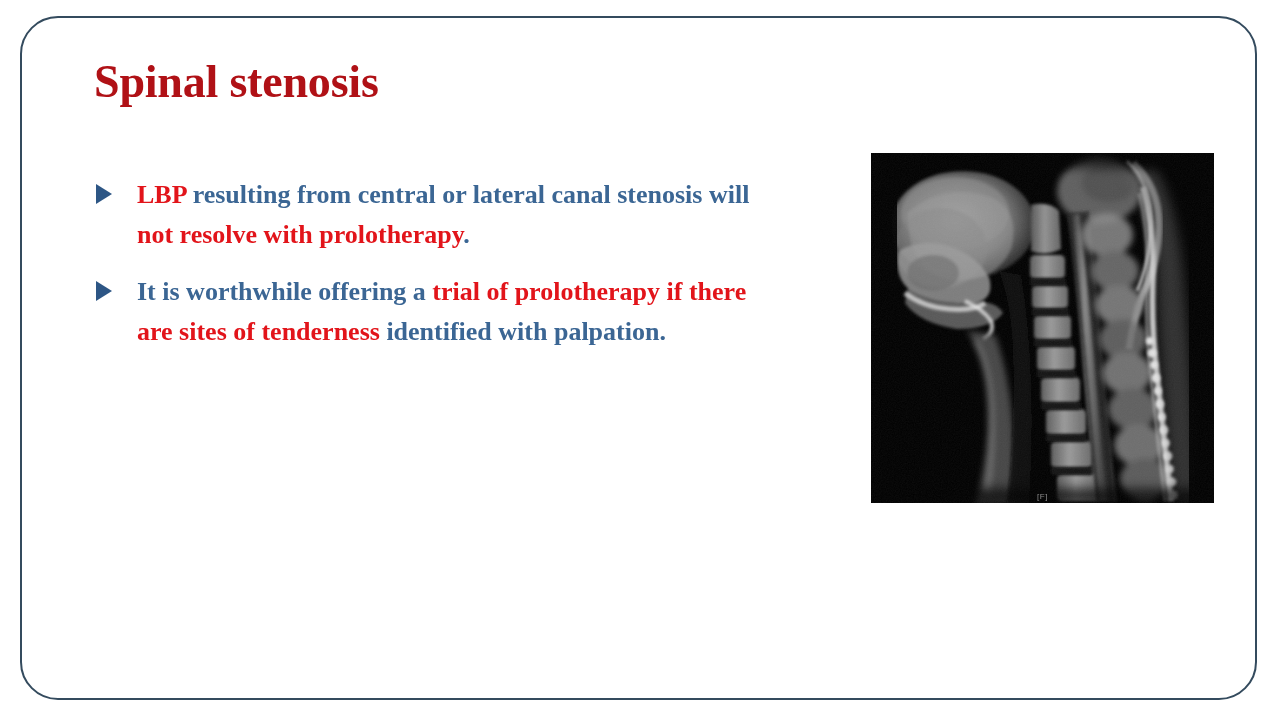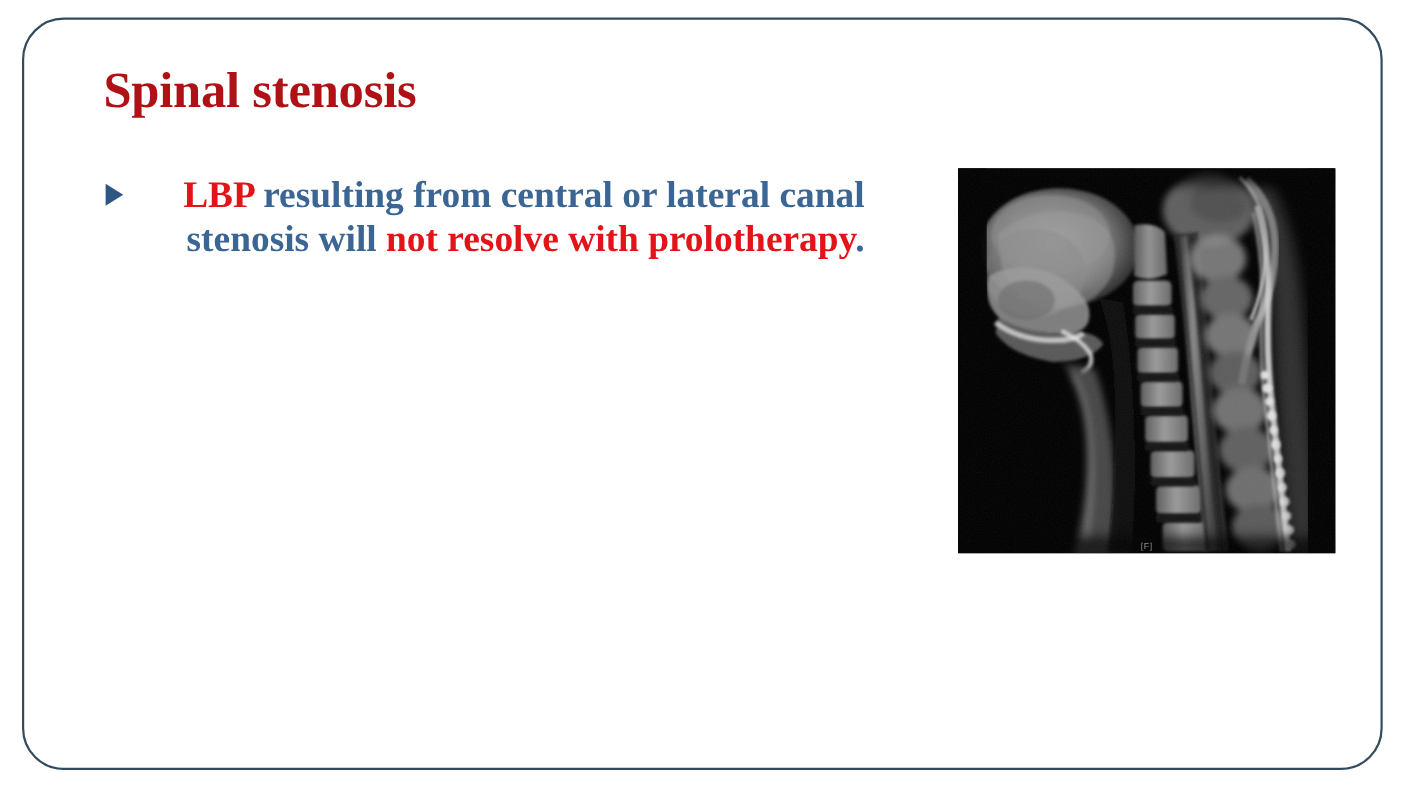--- a/index.html
+++ b/index.html
@@ -63,28 +63,27 @@
     left: 0px;
     top: 9px;
     width: 0;
     height: 0;
     border-top: 10px solid transparent;
     border-bottom: 10px solid transparent;
     border-left: 16px solid #2d5685;
   }
 
   .bullet-text {
-    margin: 0;
+    margin: 17px;
     padding-left: 24px;
-    font-size: 34px;
+    font-size: 26px;
     line-height: 40px;
     color: #3b6694;
     font-weight: bold;
     text-indent: 0;
-    text-align: right;
   }
 
   .tk-blue  { color: #3b6694; font-weight: bold; }
   .tk-red   { color: #e2141a; font-weight: bold; }
 
   
   .mri-figure {
     position: absolute;
     left: 871px;
     top: 153px;
@@ -118,20 +117,24 @@
 
   <div class="slide-title">Spinal stenosis</div>
 
   <div class="content-body">
 
     <div class="bullet-row">
       <span class="bullet-marker"></span>
       <p class="bullet-text"><span class="tk-red">LBP </span><span class="tk-blue">resulting from central or lateral canal stenosis will </span><span class="tk-red">not resolve with prolotherapy</span><span class="tk-blue">.</span></p>
     </div>
 
+    <div class="bullet-row">
+      <span class="bullet-marker"></span>
+      <p class="bullet-text"><span class="tk-blue">It is worthwhile offering a </span><span class="tk-red">trial of prolotherapy if there are sites of tenderness </span><span class="tk-blue">identified with palpation.</span></p>
+    </div>
 
 
   </div>
 
   <div class="mri-figure">
     <svg viewBox="0 0 343 350" preserveAspectRatio="none" xmlns="http://www.w3.org/2000/svg">
       <defs>
         <radialGradient id="softGray" cx="50%" cy="50%" r="60%">
           <stop offset="0%" stop-color="#b8b8b8"></stop>
           <stop offset="55%" stop-color="#6e6e6e"></stop>

